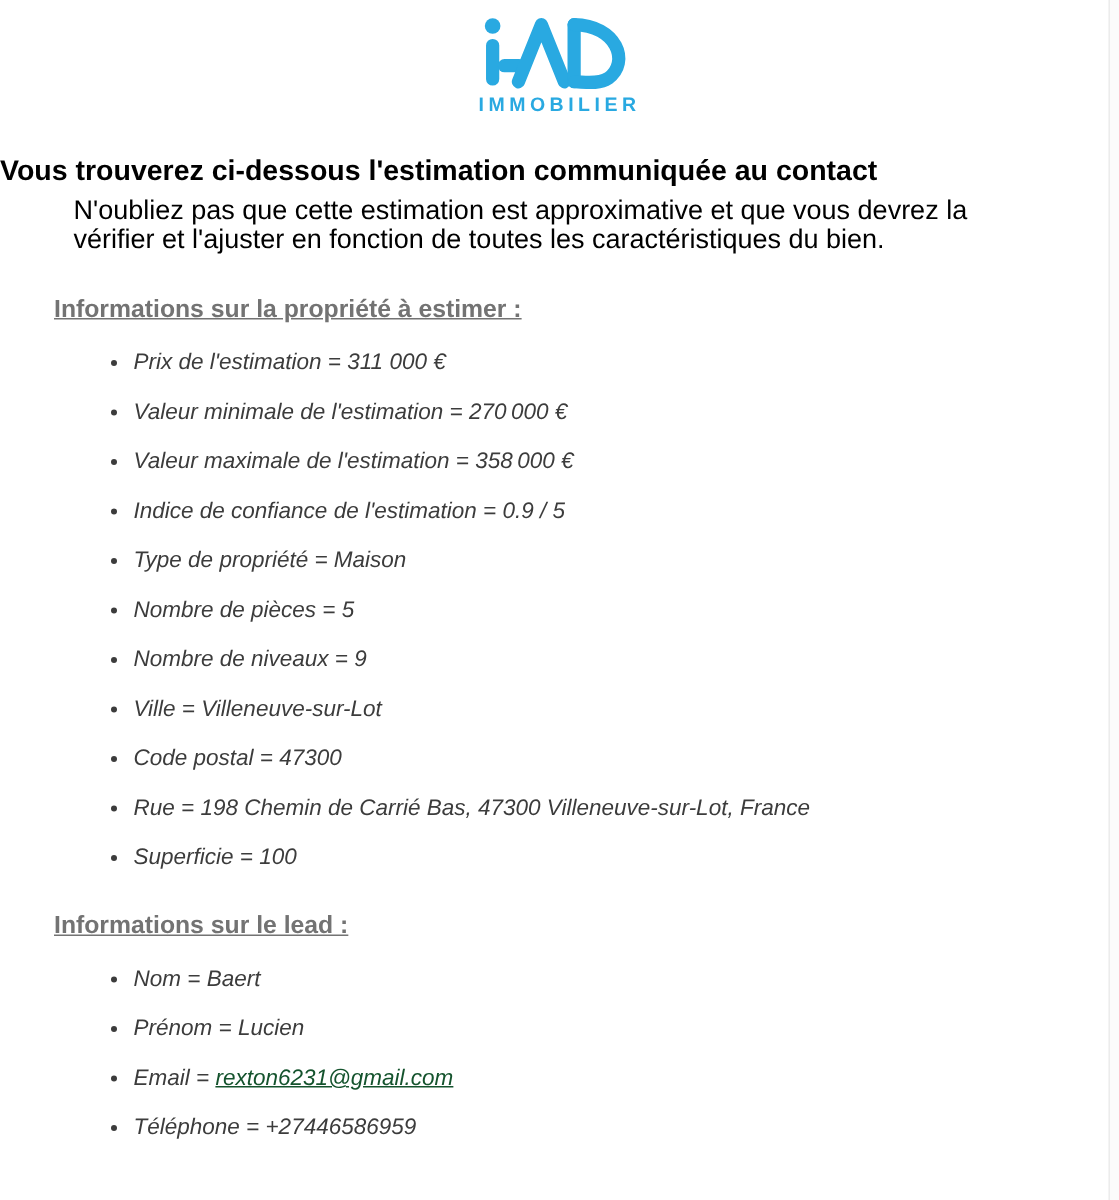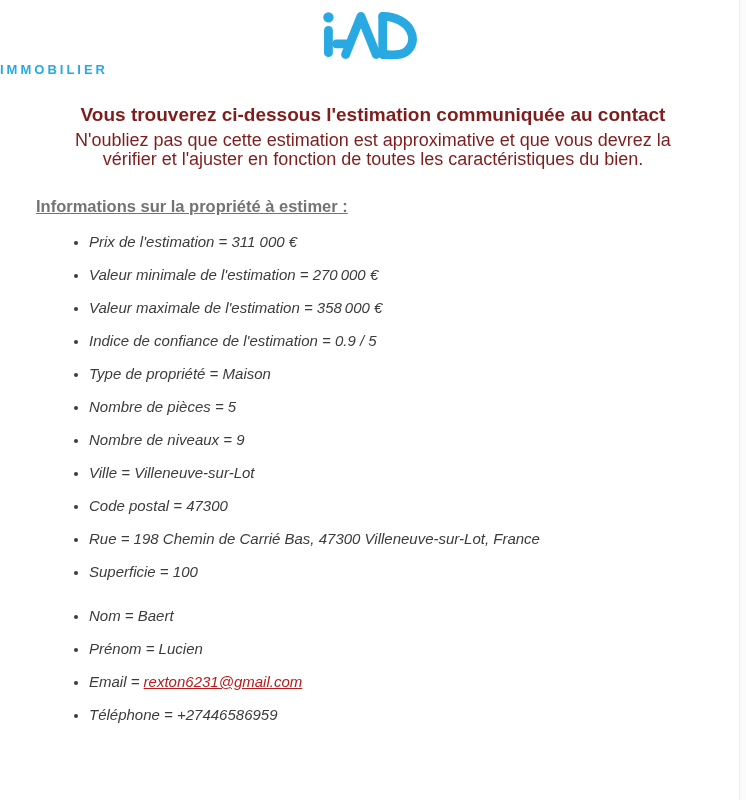--- a/index.html
+++ b/index.html
@@ -41,28 +41,27 @@
     margin: 0 auto;
     height: 50px;
     width: 104px;
   }
   .logo-sub {
     color: #29A9E1;
     font-weight: bold;
     font-size: 13px;
     letter-spacing: 3px;
     margin-top: 2px;
-    text-align: left;
+    text-align: center;
   }
 
   
   .header {
     margin-top: 27px;
-    text-align: center;
-    color: #7f1d1d;
+    color: #000000;
   }
   .header .title {
     font-size: 19px;
     font-weight: bold;
     margin: 0 0 5px 0;
     line-height: 22px;
   }
   .header .subtitle {
     font-size: 18px;
     line-height: 19px;
@@ -93,21 +92,21 @@
     color: #3c3c3c;
     font-style: italic;
   }
   ul.info-list li {
     margin-bottom: 15px;
     line-height: 18px;
   }
   ul.info-list li::marker { color: #3c3c3c; font-size: 13px; }
 
   a.email-link {
-    color: #b91c1c;
+    color: #14532d;
     text-decoration: underline;
     cursor: pointer;
   }
 </style>
 </head>
 <body>
 
 <div class="page">
 
   <div class="logo-wrap">
@@ -140,20 +139,21 @@
       <li>Nombre de pièces = 5</li>
       <li>Nombre de niveaux = 9</li>
       <li>Ville = Villeneuve-sur-Lot</li>
       <li>Code postal = 47300</li>
       <li>Rue = 198 Chemin de Carrié Bas, 47300 Villeneuve-sur-Lot, France</li>
       <li>Superficie = 100</li>
     </ul>
   </div>
 
   <div class="section second">
+    <h2 class="section-heading">Informations sur le lead :</h2>
     <ul class="info-list">
       <li>Nom = Baert</li>
       <li>Prénom = Lucien</li>
       <li><span>Email = </span><a class="email-link">rexton6231@gmail.com</a></li>
       <li>Téléphone = +27446586959</li>
     </ul>
   </div>
 
   <div class="page-edge"></div>
 </div>

